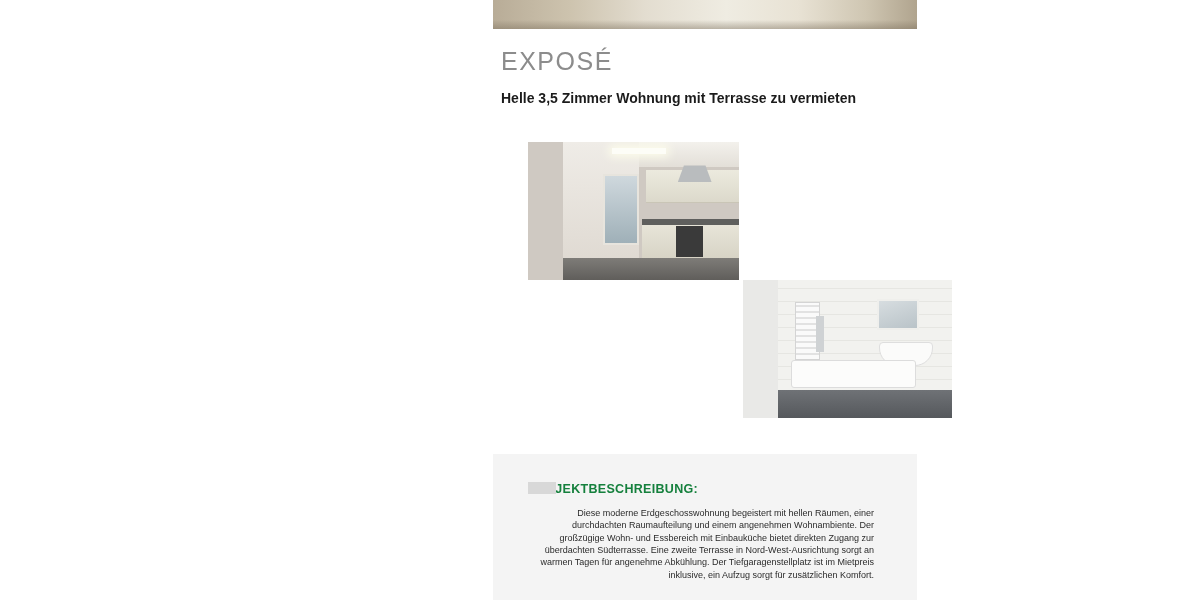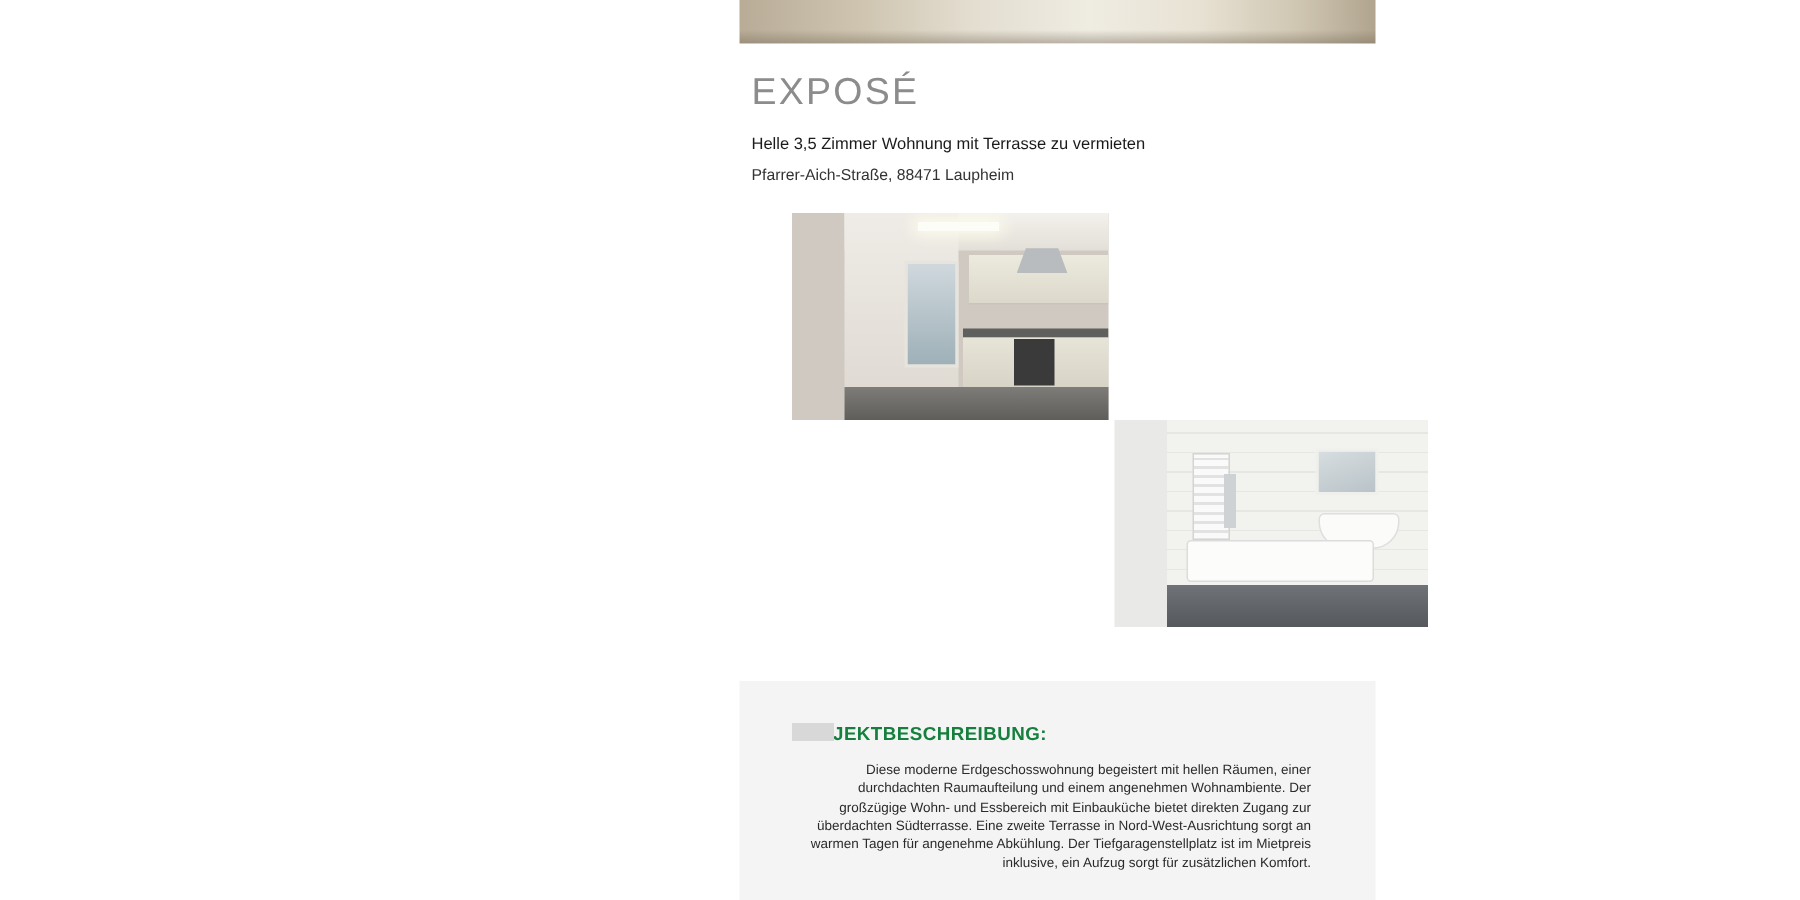--- a/index.html
+++ b/index.html
@@ -46,22 +46,22 @@
   
   .expose-title {
     margin: 18px 0 0 43px;
     font-size: 25px;
     letter-spacing: 1.5px;
     color: #8c8c8c;
     font-weight: 400;
   }
   .headline {
     margin: 14px 0 0 43px;
-    font-size: 11px;
-    font-weight: normal;
+    font-size: 14px;
+    font-weight: bold;
     color: #1b1b1b;
   }
   .address {
     margin: 9px 0 0 43px;
     font-size: 10.5px;
     color: #333333;
   }
 
   
   .grid {
@@ -147,21 +147,20 @@
 </head>
 <body>
 
 <div class="page">
   <div class="doc">
 
     <div class="banner"></div>
 
     <h1 class="expose-title">EXPOSÉ</h1>
     <div class="headline">Helle 3,5 Zimmer Wohnung mit Terrasse zu vermieten</div>
-    <div class="address">Pfarrer-Aich-Straße, 88471 Laupheim</div>
 
     <div class="grid">
 
       <div class="photo p1 kitchen">
         <div class="ceiling"></div>
         <div class="wall-l"></div>
         <div class="lamp"></div>
         <div class="door"></div>
         <div class="cab-top"></div>
         <div class="hood"></div>

